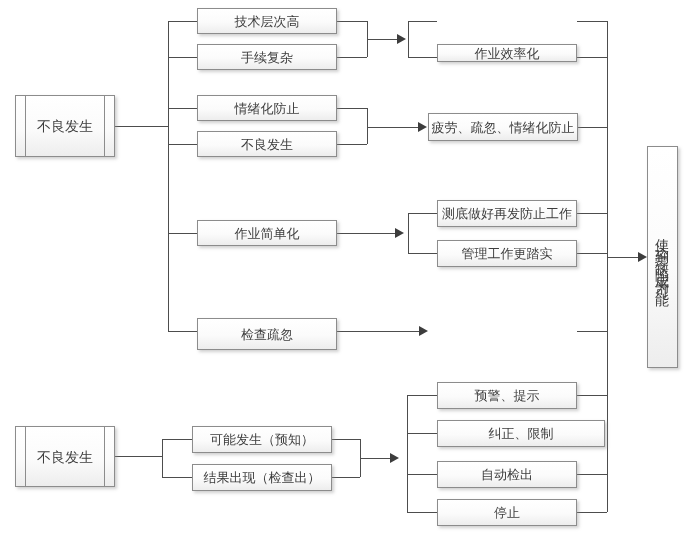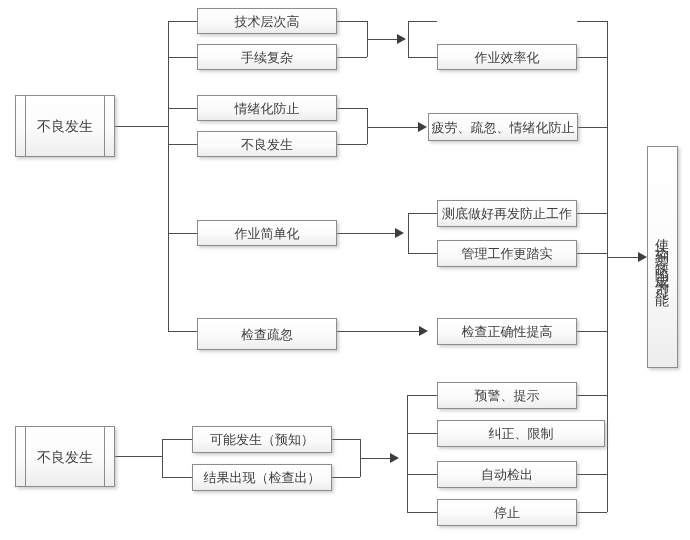--- a/index.html
+++ b/index.html
@@ -118,34 +118,31 @@
   <div class="box" style="left:197px;top:131px;width:140px;height:26px">
     <span class="lbl">不良发生</span>
   </div>
   <div class="box" style="left:197px;top:220px;width:140px;height:26px">
     <span class="lbl">作业简单化</span>
   </div>
   <div class="box" style="left:197px;top:318px;width:140px;height:32px">
     <span class="lbl">检查疏忽</span>
   </div>
 
-  <div class="box" style="left:437px;top:44px;width:140px;height:26px">
+  <div class="box" style="left:437px;top:44px;width:140px;height:18px">
     <span class="lbl">作业效率化</span>
   </div>
   <div class="box" style="left:428px;top:113px;width:150px;height:28px">
     <span class="lbl">疲劳、疏忽、情绪化防止</span>
   </div>
   <div class="box" style="left:437px;top:200px;width:140px;height:27px">
     <span class="lbl">测底做好再发防止工作</span>
   </div>
   <div class="box" style="left:437px;top:240px;width:140px;height:27px">
     <span class="lbl">管理工作更踏实</span>
-  </div>
-  <div class="box" style="left:437px;top:318px;width:140px;height:27px">
-    <span class="lbl">检查正确性提高</span>
   </div>
   <div class="box" style="left:437px;top:382px;width:140px;height:27px">
     <span class="lbl">预警、提示</span>
   </div>
   <div class="box" style="left:437px;top:420px;width:168px;height:27px">
     <span class="lbl">纠正、限制</span>
   </div>
   <div class="box" style="left:437px;top:461px;width:140px;height:27px">
     <span class="lbl">自动检出</span>
   </div>

